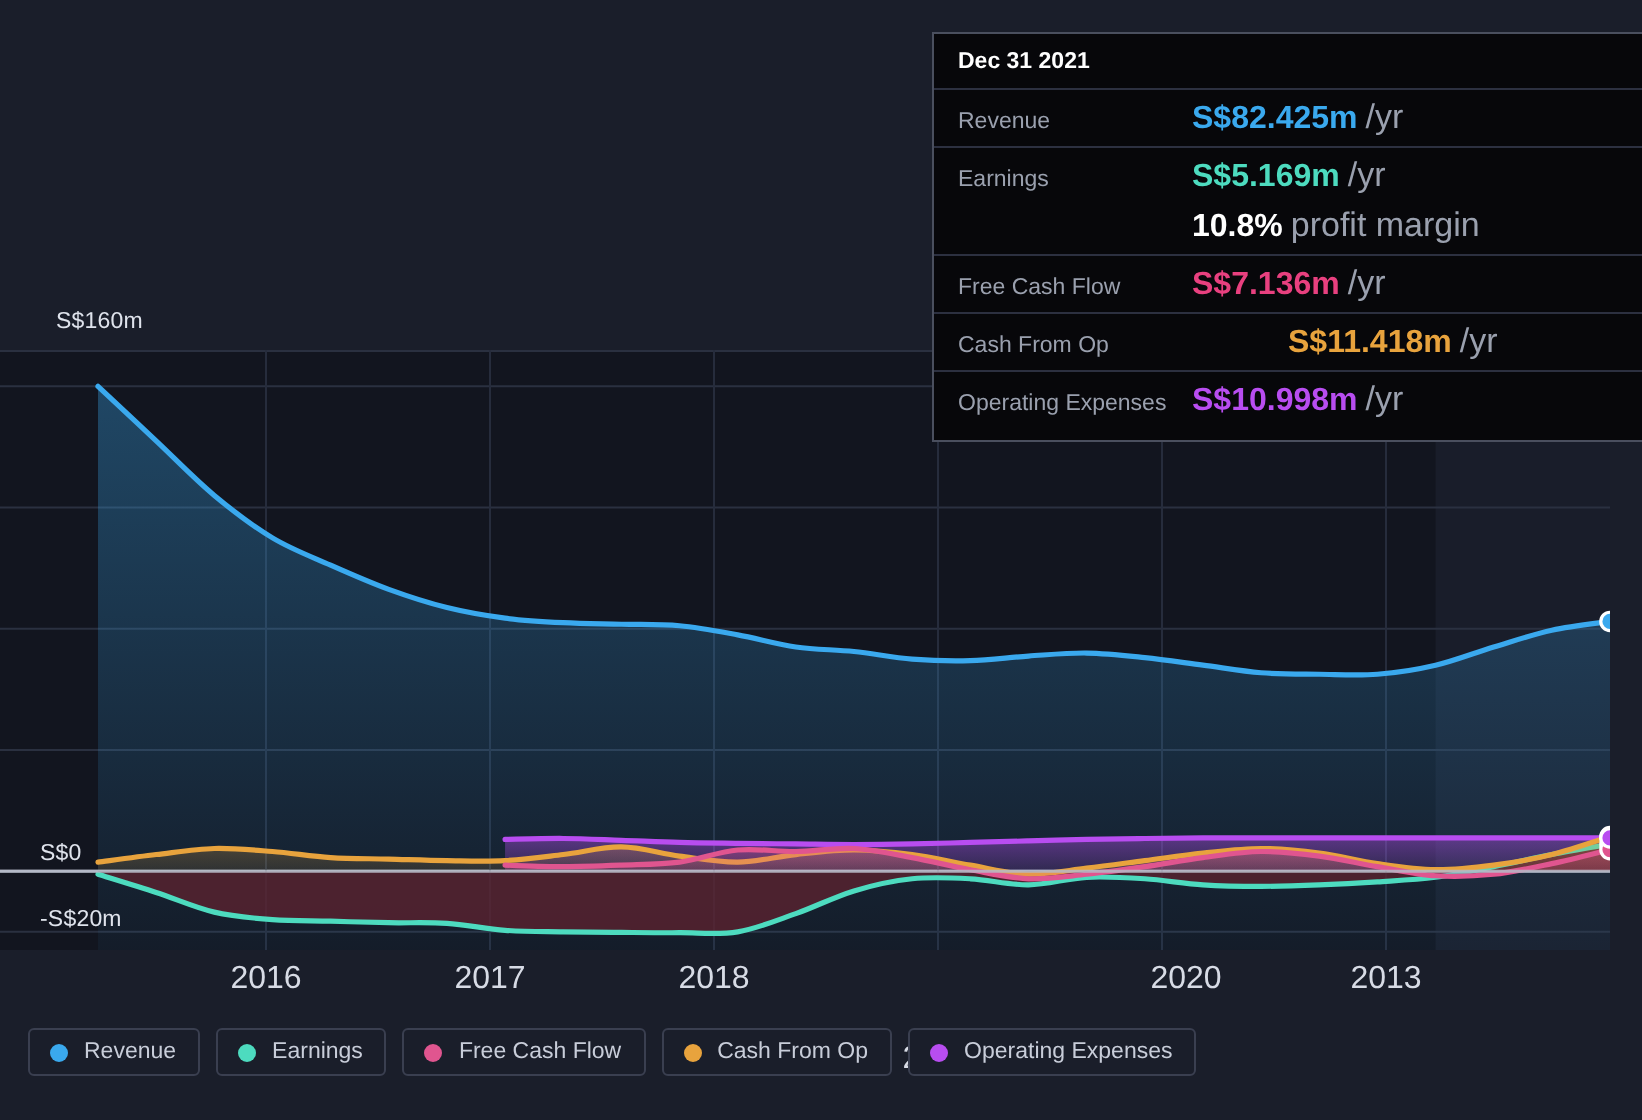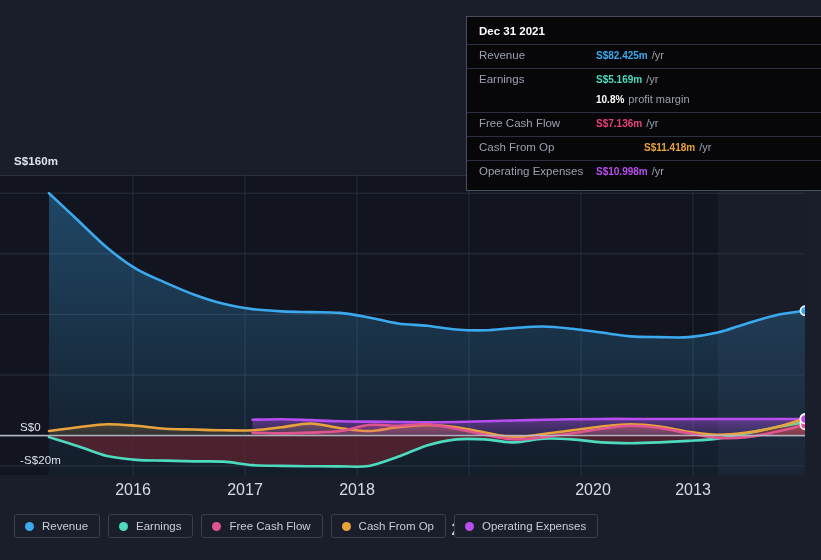--- a/index.html
+++ b/index.html
@@ -39,21 +39,21 @@
   }
 
   
   .y-label {
     position: absolute;
     font-size: 11.5px;
     color: #dfe3ec;
     white-space: nowrap;
     letter-spacing: .1px;
   }
-  #y-label-top   { left: 14px; top: 155px; font-weight: bold; }
+  #y-label-top   { left: 28px; top: 155px; }
   #y-label-zero  { left: 20px; top: 421px; }
   #y-label-neg   { left: 20px; top: 454px; text-align: center; }
 
   .x-label {
     position: absolute;
     font-size: 16px;
     color: #d7dbe5;
     transform: translateX(-50%);
     top: 481px;
     white-space: nowrap;
@@ -86,28 +86,28 @@
   }
   .tt-row.no-rule { border-top: none; padding-top: 1px; }
   .tt-label {
     width: 117px;
     flex: 0 0 117px;
     color: #9aa0ae;
     font-size: 11.5px;
   }
   .tt-value {
     font-weight: bold;
-    font-size: 10px;
+    font-size: 16px;
     text-align: center;
   }
   .tt-suffix {
     color: #9aa0ae;
     font-weight: normal;
     margin-left: 4px;
-    font-size: 11px;
+    font-size: 17px;
   }
 
   
   .legend {
     position: absolute;
     left: 14px;
     top: 514px;
     display: flex;
     gap: 8px;
   }

